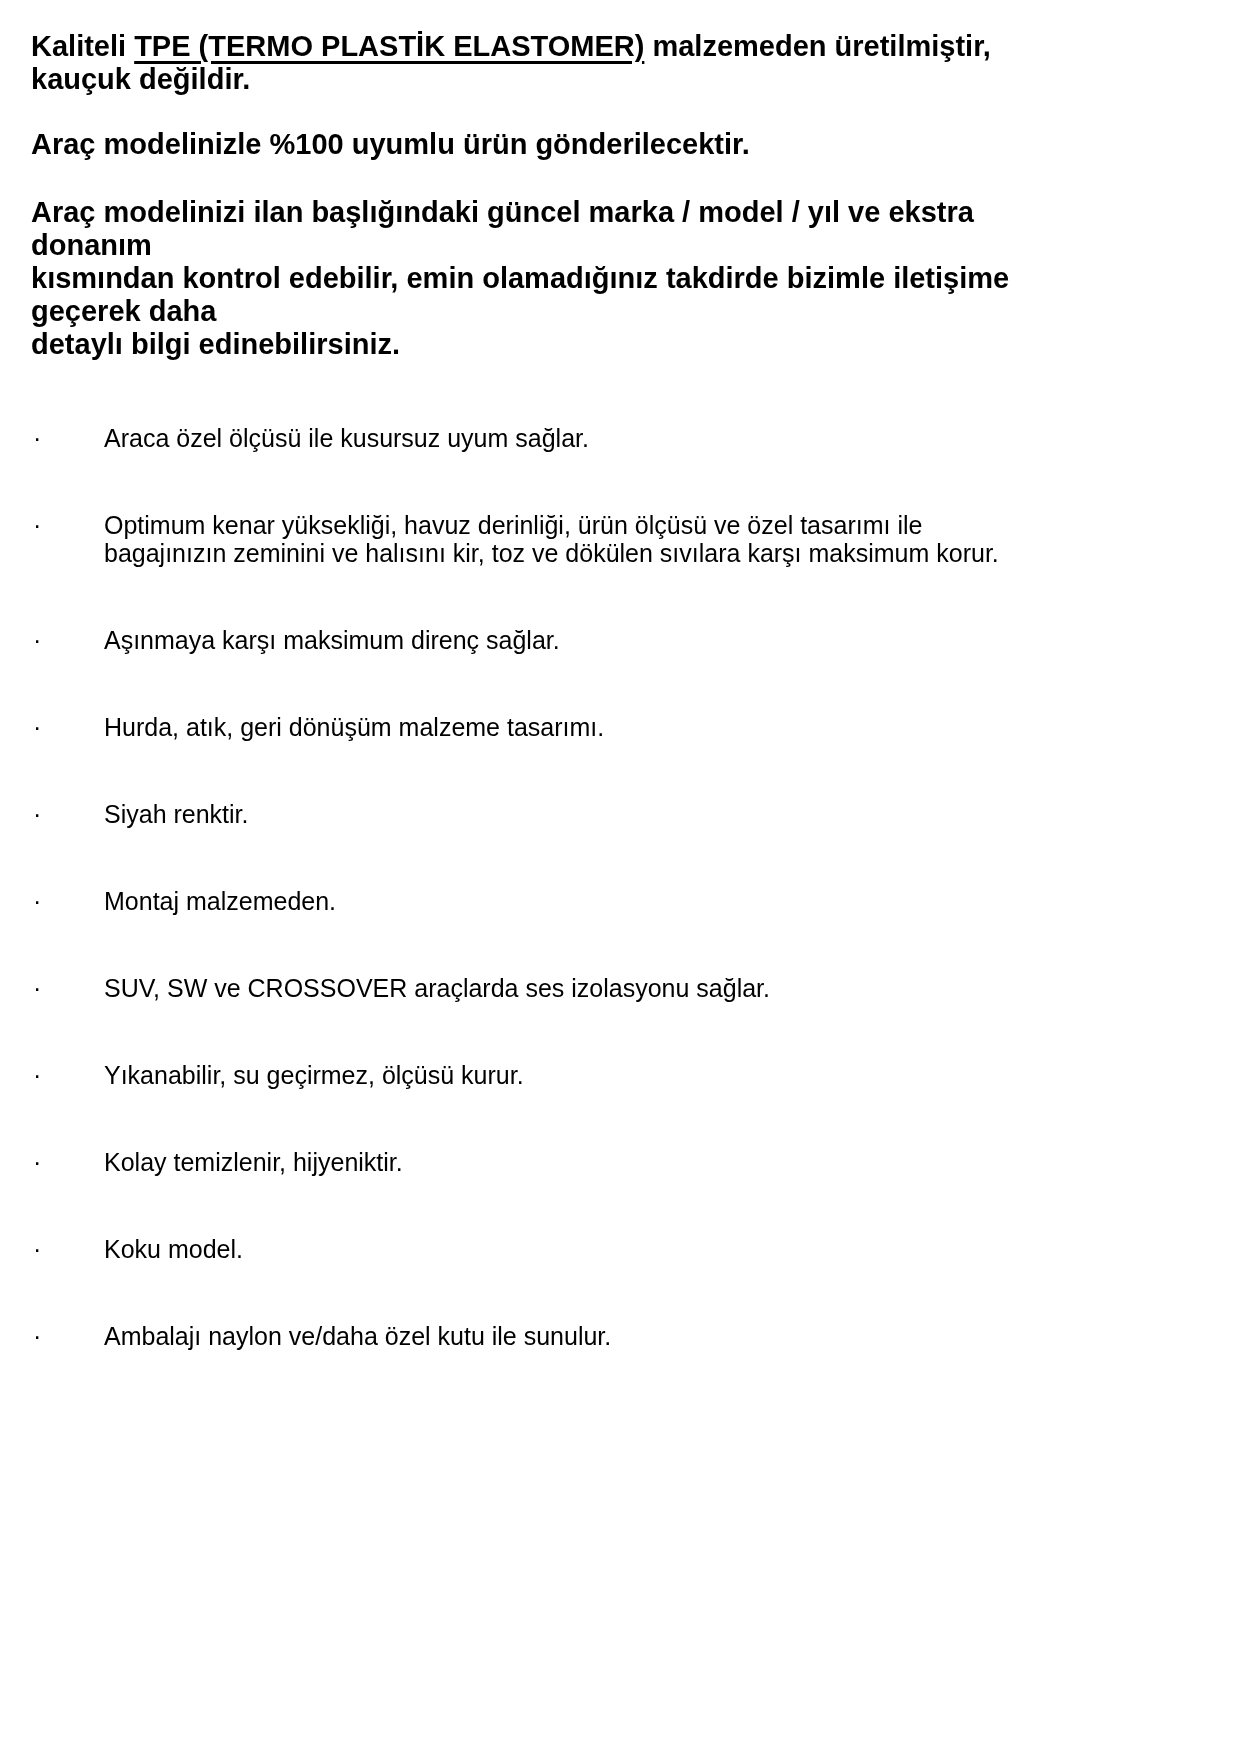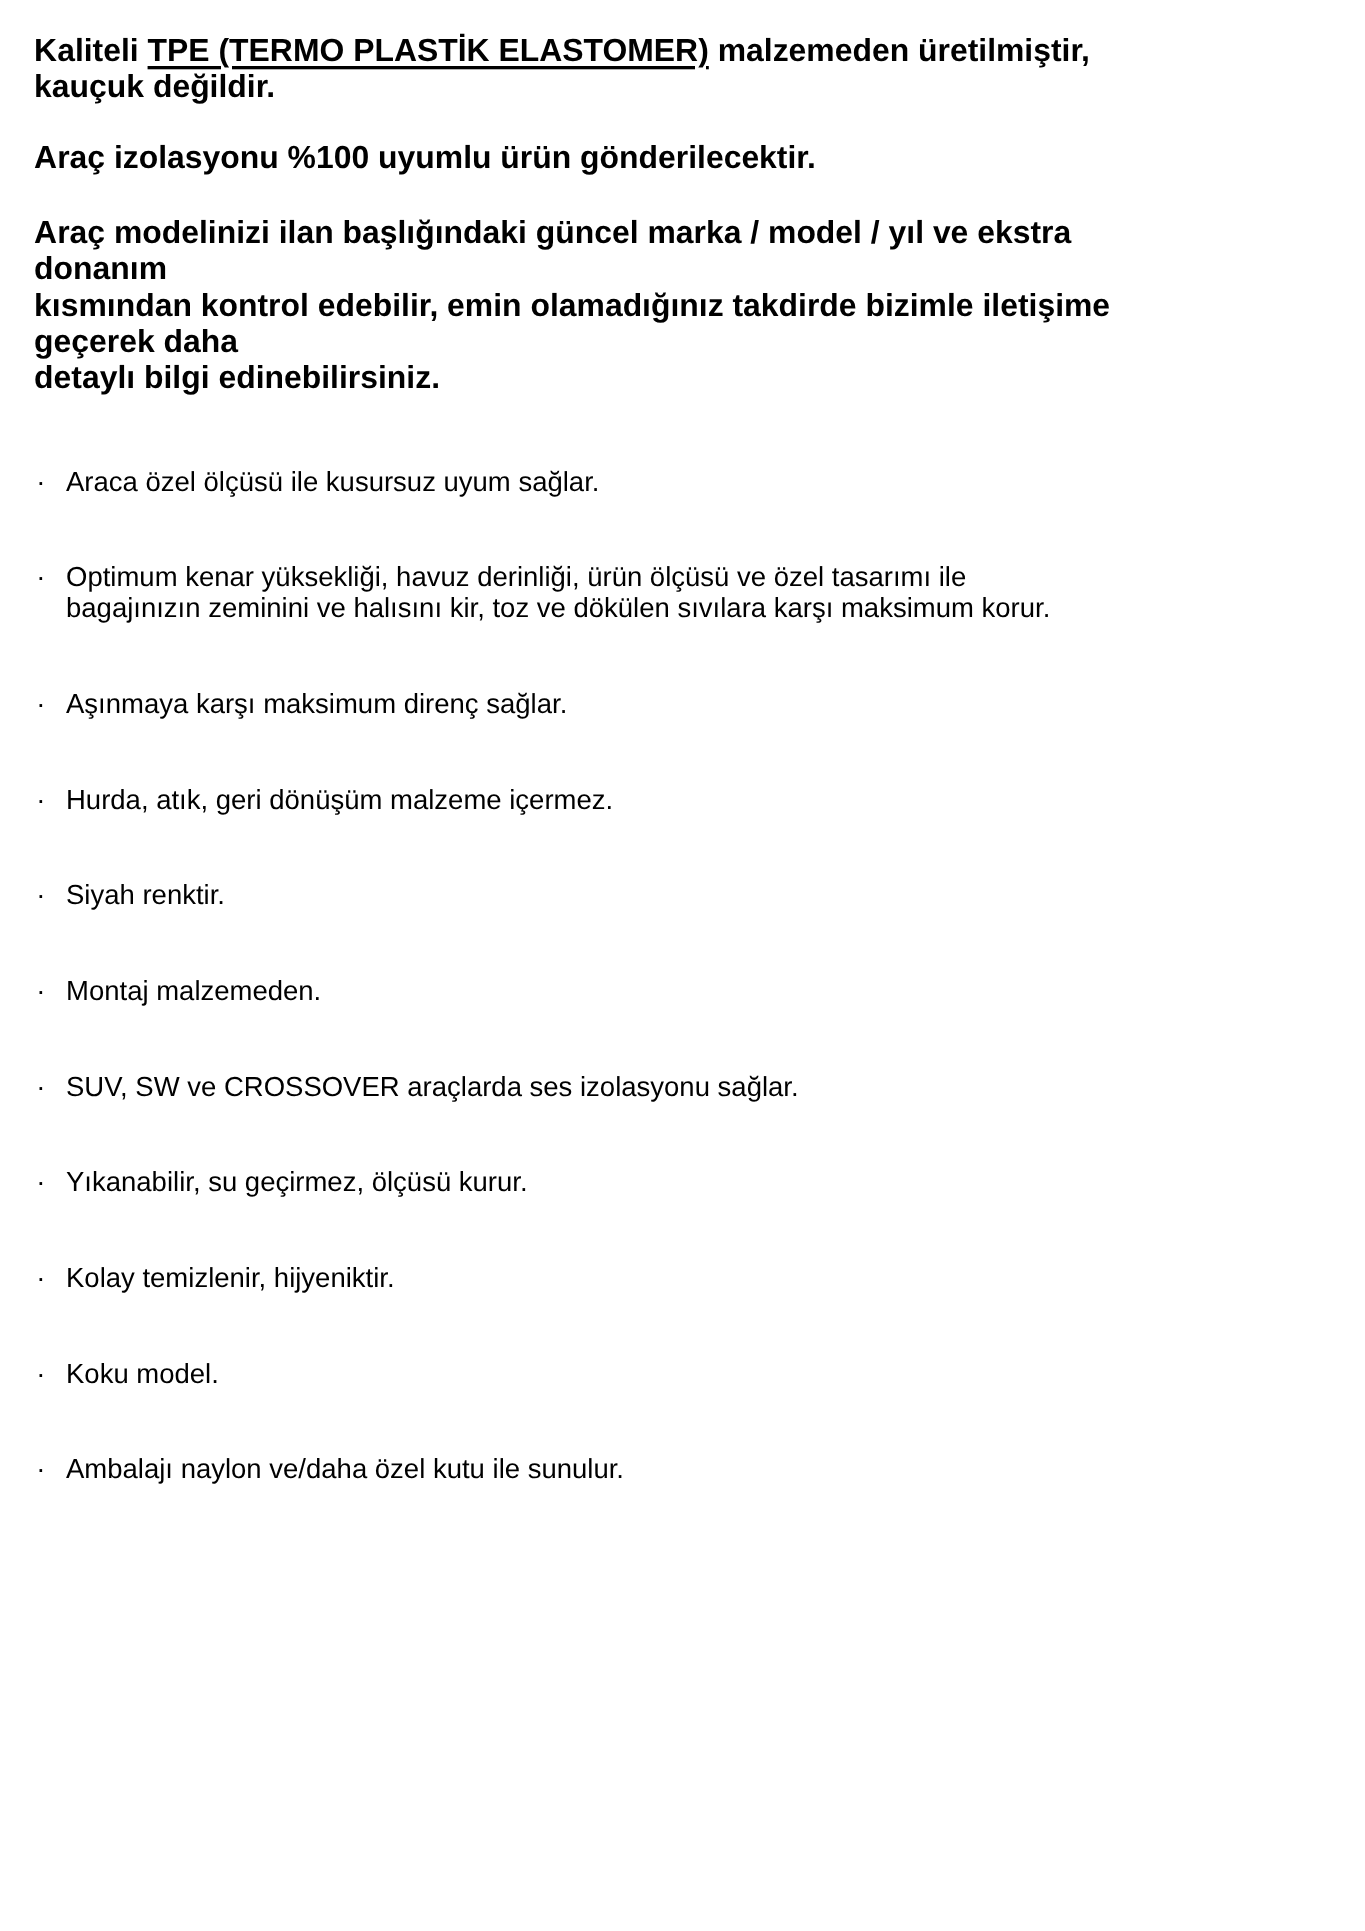--- a/index.html
+++ b/index.html
@@ -46,30 +46,30 @@
   }
   .bullet:last-child { margin-bottom: 0; }
   .bullet .marker {
     flex: 0 0 29px;
     width: 29px;
     padding-left: 2px;
     box-sizing: border-box;
     font-size: 25px;
     line-height: 28px;
   }
-  .bullet .text { flex: 1 1 auto; }
+  .bullet .text { flex: 1 1 auto; margin-left: 44px; }
 </style>
 </head>
 <body>
 
 <div class="page">
 
   <p class="heading h1gap"><span>Kaliteli </span><span class="u">TPE (TERMO PLASTİK ELASTOMER)</span><span> malzemeden üretilmiştir, kauçuk değildir.</span></p>
 
-  <p class="heading h2gap">Araç izolasyonu %100 uyumlu ürün gönderilecektir.</p>
+  <p class="heading h2gap">Araç modelinizle %100 uyumlu ürün gönderilecektir.</p>
 
   <p class="heading paragap pre">Araç modelinizi ilan başlığındaki güncel marka / model / yıl ve ekstra donanım
 kısmından kontrol edebilir, emin olamadığınız takdirde bizimle iletişime geçerek daha
 detaylı bilgi edinebilirsiniz.</p>
 
   <div class="bullets">
 
     <div class="bullet">
       <span class="marker">·</span>
       <span class="text pre">Araca özel ölçüsü ile kusursuz uyum sağlar.</span>
@@ -81,21 +81,21 @@
 bagajınızın zeminini ve halısını kir, toz ve dökülen sıvılara karşı maksimum korur.</span>
     </div>
 
     <div class="bullet">
       <span class="marker">·</span>
       <span class="text pre">Aşınmaya karşı maksimum direnç sağlar.</span>
     </div>
 
     <div class="bullet">
       <span class="marker">·</span>
-      <span class="text pre">Hurda, atık, geri dönüşüm malzeme içermez.</span>
+      <span class="text pre">Hurda, atık, geri dönüşüm malzeme tasarımı.</span>
     </div>
 
     <div class="bullet">
       <span class="marker">·</span>
       <span class="text pre">Siyah renktir.</span>
     </div>
 
     <div class="bullet">
       <span class="marker">·</span>
       <span class="text pre">Montaj malzemeden.</span>

